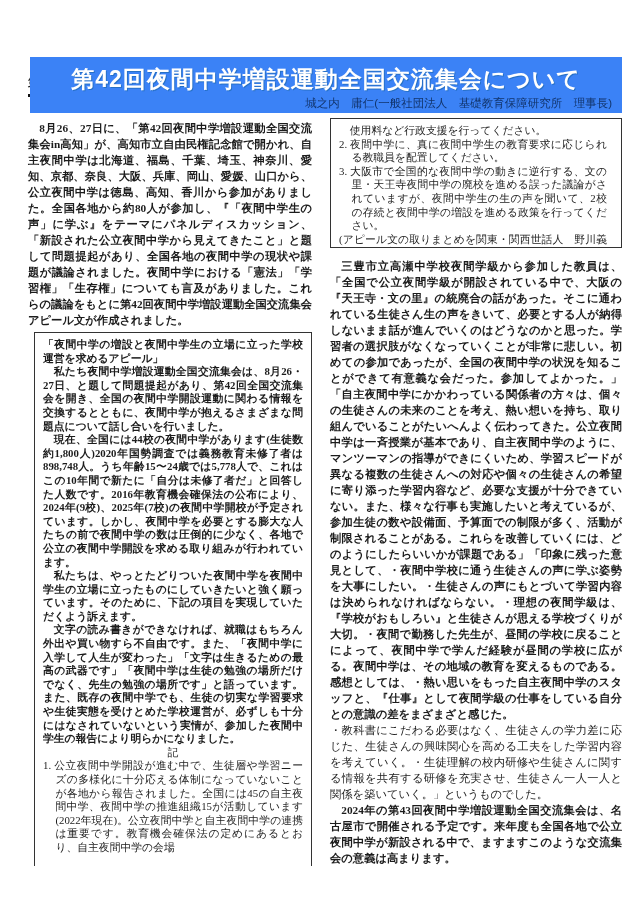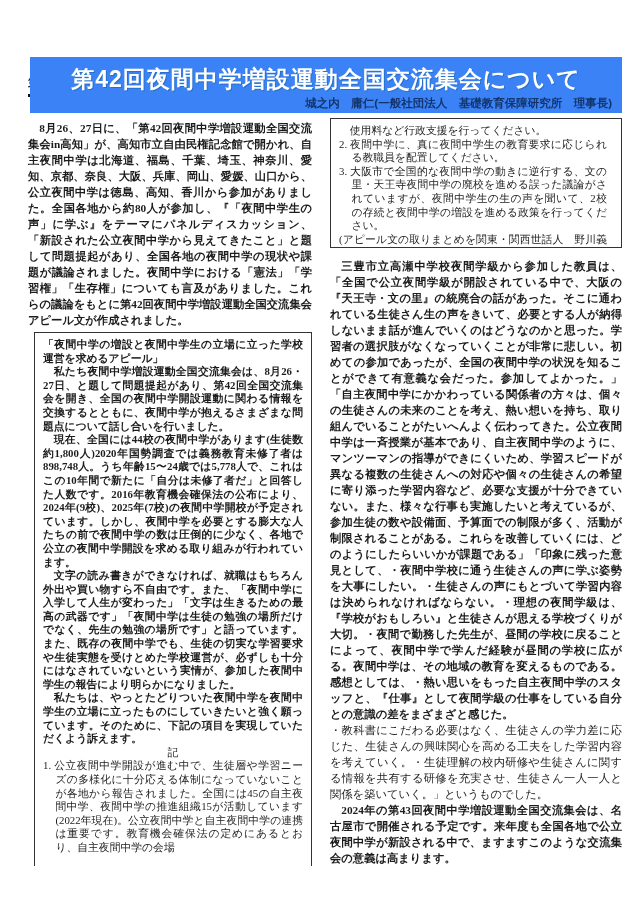--- a/index.html
+++ b/index.html
@@ -29,21 +29,21 @@
   .banner-title {
     position:absolute; left:0; right:0; top:7px;
     text-align:center; color:#ffffff; font-weight:bold;
     font-family:"Liberation Sans","DejaVu Sans",sans-serif;
     font-size:23px; letter-spacing:1px;
     text-shadow:1px 1px 0 rgba(16,90,140,.45);
     white-space:nowrap;
   }
   .banner-byline {
     position:absolute; right:10px; bottom:2px;
-    color:#12356d; font-weight:bold; font-size:11.5px;
+    color:#12356d; font-weight:normal; font-size:11.5px;
     font-family:"Liberation Sans","DejaVu Sans",sans-serif;
     white-space:nowrap;
   }
   
   .col { position:absolute; top:120px; font-size:11.3px; line-height:16px;
          text-align:justify; }
   .col-left  { left:28px;  width:284px; }
   .col-right { left:330px; width:292px; top:118px; }
   .col p { margin:0; }
   .indent { text-indent:1em;font-weight:bold; }
@@ -86,22 +86,22 @@
     <div class="banner-byline">城之内　庸仁(一般社団法人　基礎教育保障研究所　理事長)</div>
   </div>
 
   <div class="col col-left">
     <p class="indent">8月26、27日に、「第42回夜間中学増設運動全国交流集会in高知」が、高知市立自由民権記念館で開かれ、自主夜間中学は北海道、福島、千葉、埼玉、神奈川、愛知、京都、奈良、大阪、兵庫、岡山、愛媛、山口から、公立夜間中学は徳島、高知、香川から参加がありました。全国各地から約80人が参加し、『「夜間中学生の声」に学ぶ』をテーマにパネルディスカッション、「新設された公立夜間中学から見えてきたこと」と題して問題提起があり、全国各地の夜間中学の現状や課題が議論されました。夜間中学における「憲法」「学習権」「生存権」についても言及がありました。これらの議論をもとに第42回夜間中学増設運動全国交流集会アピール文が作成されました。</p>
 
     <div class="box box-left">
       <p class="box-heading">「夜間中学の増設と夜間中学生の立場に立った学校運営を求めるアピール」</p>
       <p class="indent">私たち夜間中学増設運動全国交流集会は、8月26・27日、と題して問題提起があり、第42回全国交流集会を開き、全国の夜間中学開設運動に関わる情報を交換するとともに、夜間中学が抱えるさまざまな問題点について話し合いを行いました。</p>
       <p class="indent">現在、全国には44校の夜間中学があります(生徒数約1,800人)2020年国勢調査では義務教育未修了者は898,748人。うち年齢15〜24歳では5,778人で、これはこの10年間で新たに「自分は未修了者だ」と回答した人数です。2016年教育機会確保法の公布により、2024年(9校)、2025年(7校)の夜間中学開校が予定されています。しかし、夜間中学を必要とする膨大な人たちの前で夜間中学の数は圧倒的に少なく、各地で公立の夜間中学開設を求める取り組みが行われています。</p>
+      <p class="indent">私たちは、やっとたどりついた夜間中学を夜間中学生の立場に立ったものにしていきたいと強く願っています。そのために、下記の項目を実現していただくよう訴えます。</p>
       <p class="indent">文字の読み書きができなければ、就職はもちろん外出や買い物すら不自由です。また、「夜間中学に入学して人生が変わった」「文字は生きるための最高の武器です」「夜間中学は生徒の勉強の場所だけでなく、先生の勉強の場所です」と語っています。また、既存の夜間中学でも、生徒の切実な学習要求や生徒実態を受けとめた学校運営が、必ずしも十分にはなされていないという実情が、参加した夜間中学生の報告により明らかになりました。</p>
-      <p class="indent">私たちは、やっとたどりついた夜間中学を夜間中学生の立場に立ったものにしていきたいと強く願っています。そのために、下記の項目を実現していただくよう訴えます。</p>
       <p class="ki">記</p>
       <p class="hang">1. 公立夜間中学開設が進む中で、生徒層や学習ニーズの多様化に十分応える体制になっていないことが各地から報告されました。全国には45の自主夜間中学、夜間中学の推進組織15が活動しています(2022年現在)。公立夜間中学と自主夜間中学の連携は重要です。教育機会確保法の定めにあるとおり、自主夜間中学の会場</p>
     </div>
   </div>
 
   <div class="col col-right">
     <div class="box box-right">
       <p class="cont">使用料など行政支援を行ってください。</p>
       <p class="hang">2. 夜間中学に、真に夜間中学生の教育要求に応じられる教職員を配置してください。</p>
       <p class="hang">3. 大阪市で全国的な夜間中学の動きに逆行する、文の里・天王寺夜間中学の廃校を進める誤った議論がされていますが、夜間中学生の生の声を聞いて、2校の存続と夜間中学の増設を進める政策を行ってください。</p>

